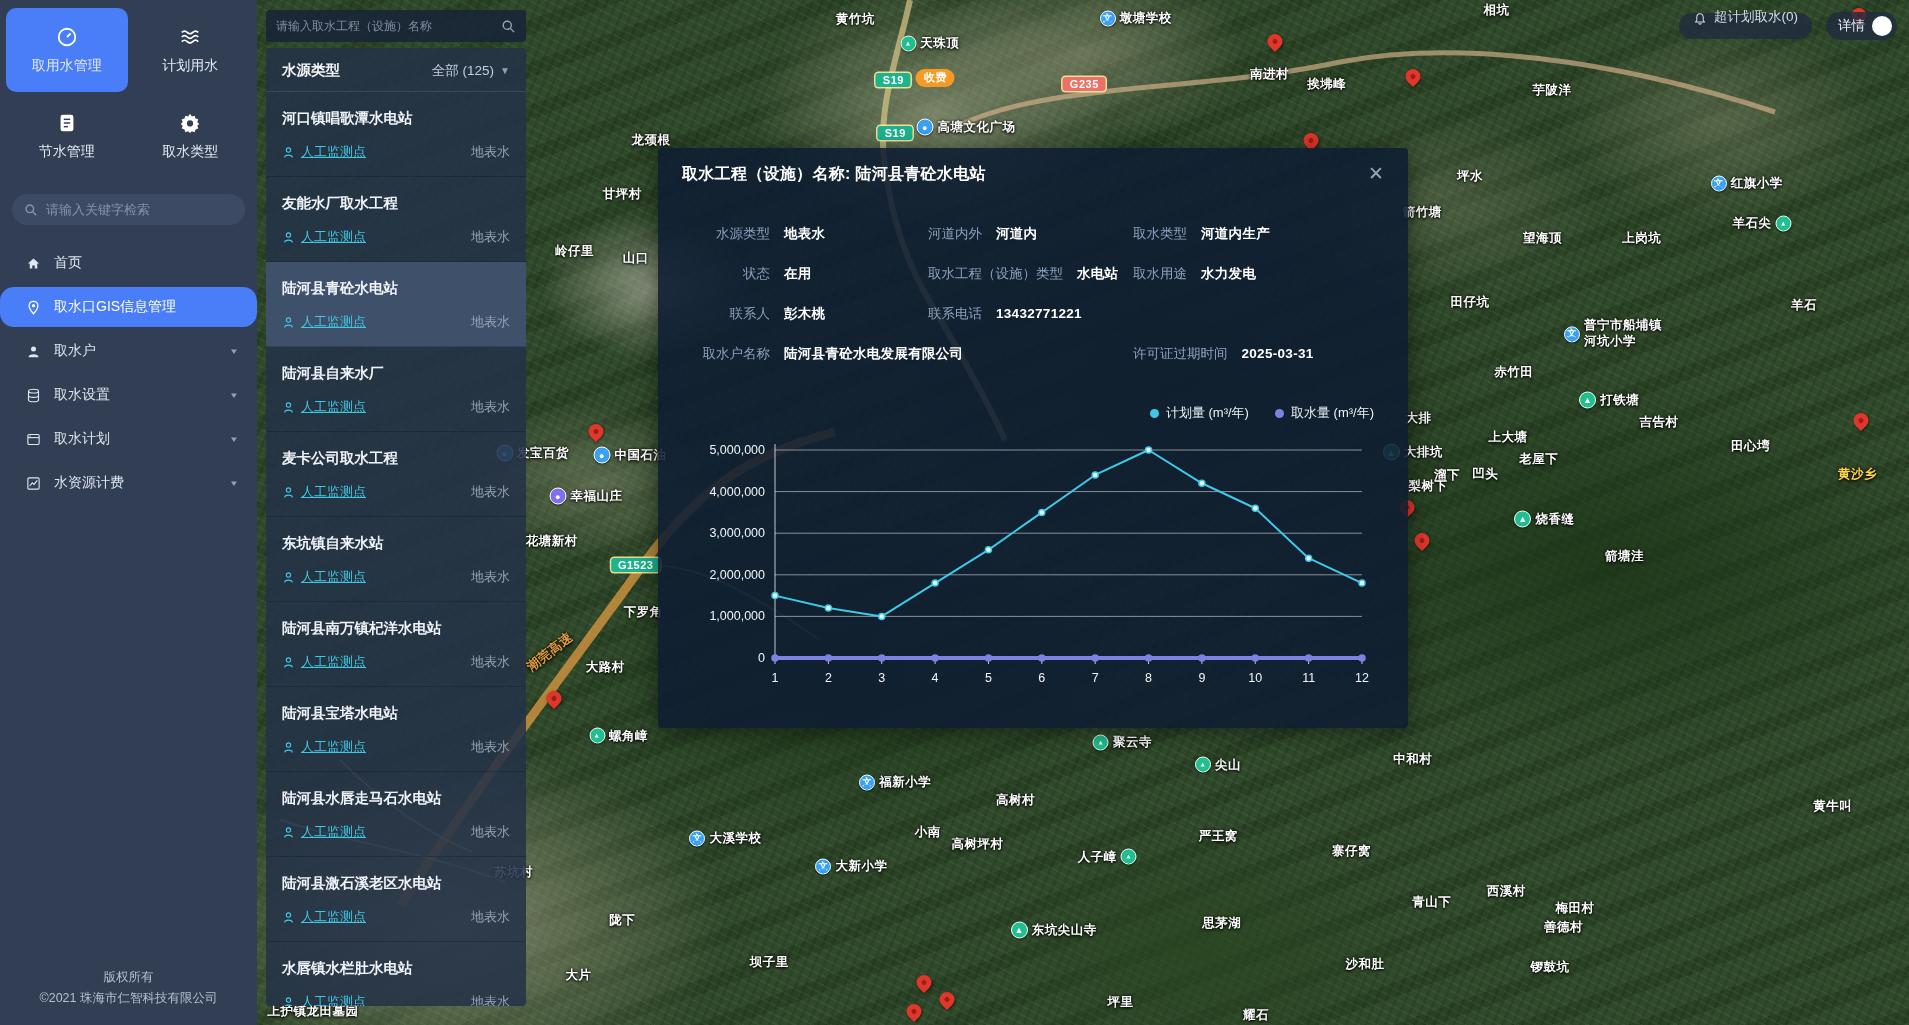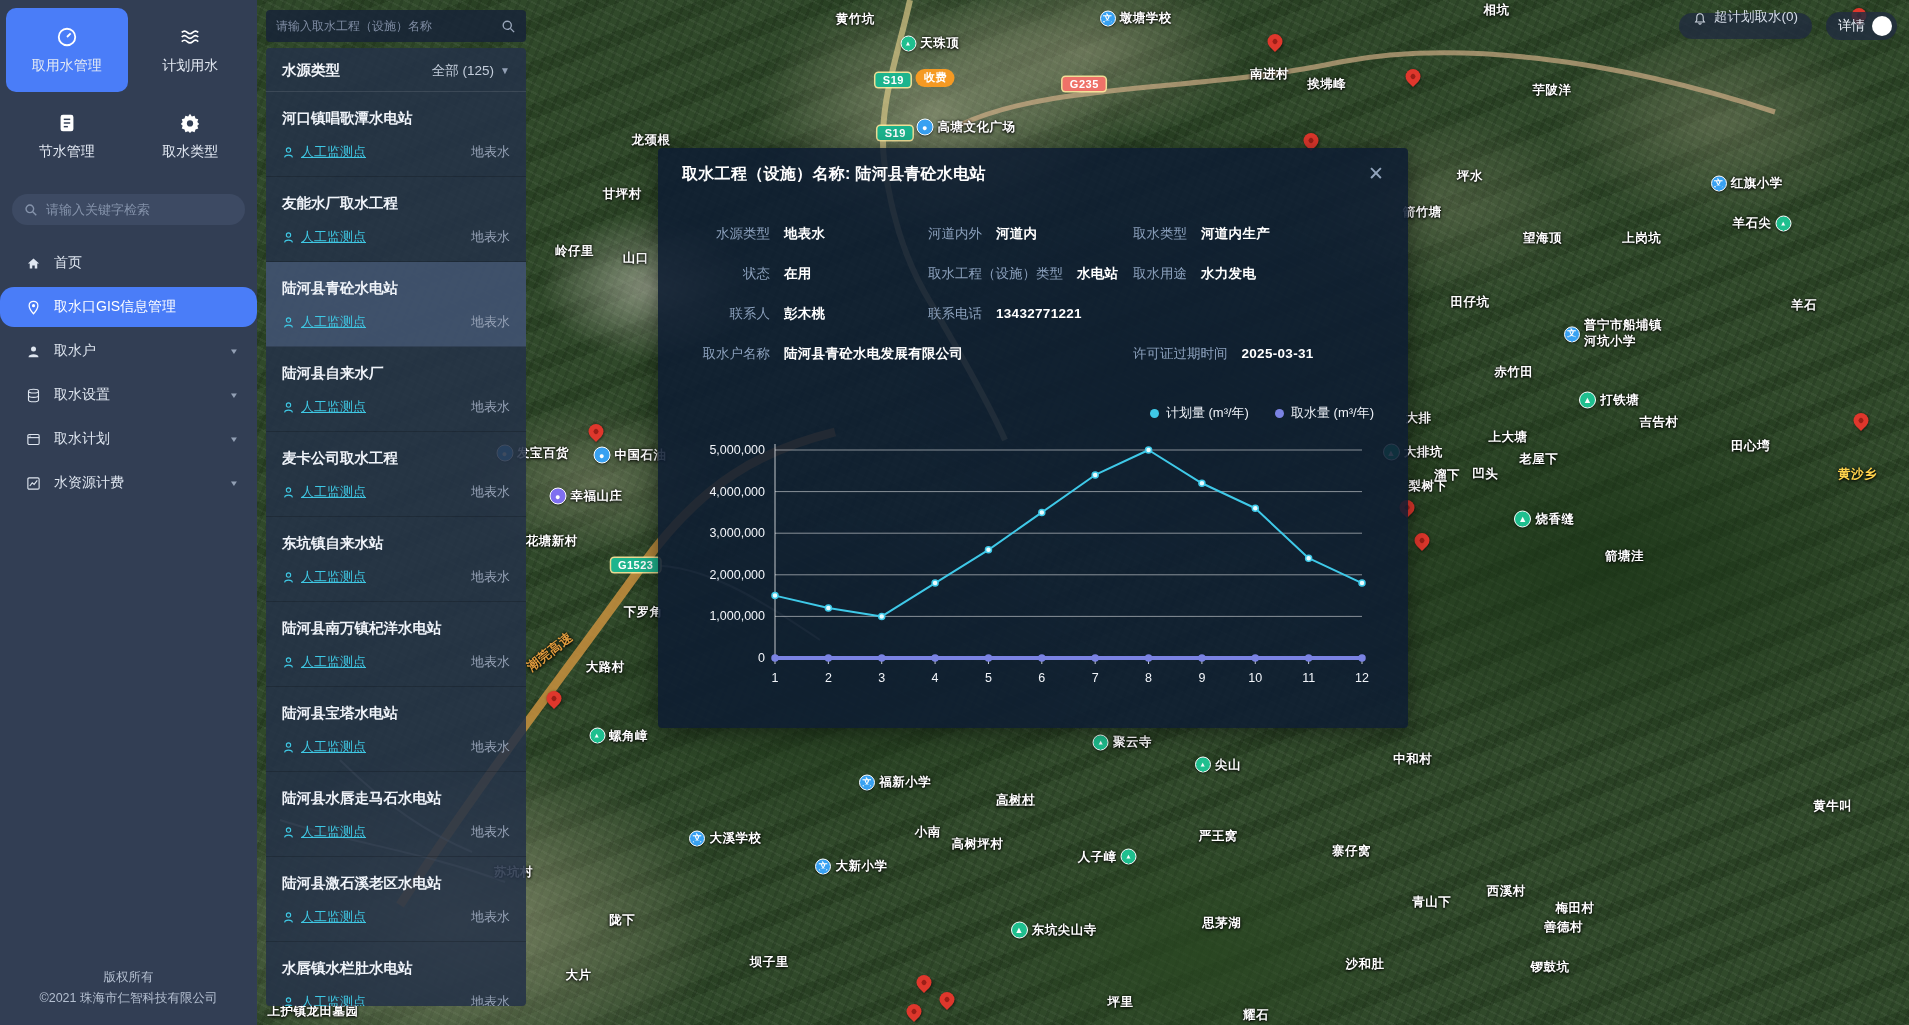--- a/index.html
+++ b/index.html
@@ -325,21 +325,21 @@
       </div>
       <div class="map-label" style="left: 46.9%; top: 76.3%;">
         <span class="pin-poi blue">
           <span>文</span>
         </span>
         <span>福新小学</span>
       </div>
       <div class="map-label" style="left: 48.6%; top: 81.2%;">
         <span>小南</span>
       </div>
-      <div class="map-label" style="left: 53.2%; top: 78%; text-decoration: underline;">
+      <div class="map-label" style="left: 53.2%; top: 78%;">
         <span>高树村</span>
       </div>
       <div class="map-label" style="left: 51.2%; top: 82.3%;">
         <span>高树坪村</span>
       </div>
       <div class="map-label" style="left: 58.8%; top: 72.4%;">
         <span class="pin-poi green">
           <span>▲</span>
         </span>
         <span>聚云寺</span>

